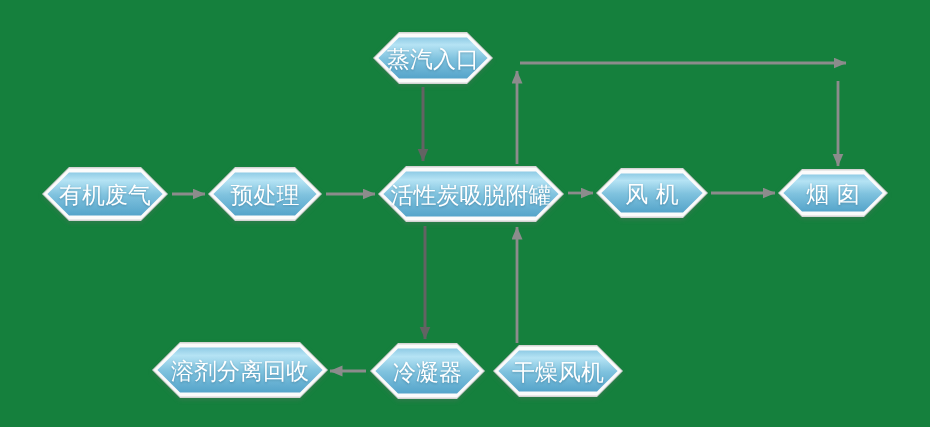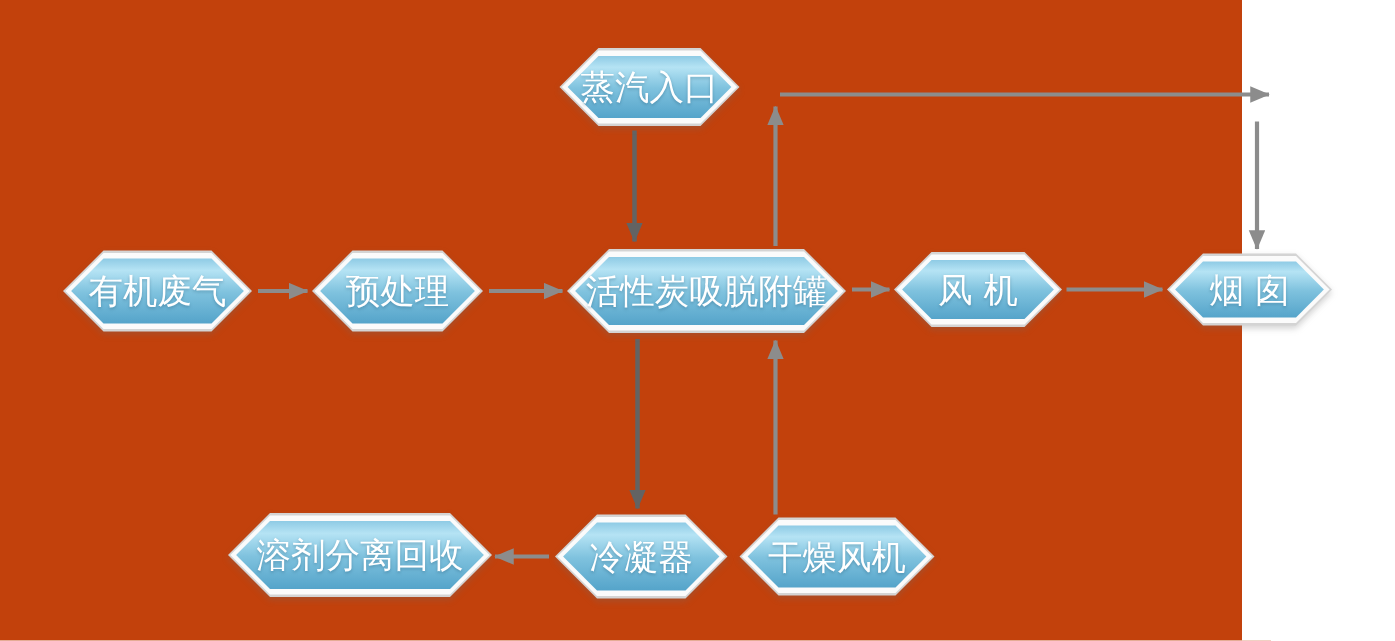--- a/index.html
+++ b/index.html
@@ -1,17 +1,17 @@
 <!DOCTYPE html>
 <html><head>
 <meta charset="utf-8">
 <style>
   html,body{margin:0;padding:0;background:#ffffff;}
   body{width:930px;height:427px;overflow:hidden;font-family:"DejaVu Sans","Liberation Sans",sans-serif;}
-  .stage{position:relative;width:828px;height:427px;background:#c2410c;}
+  .stage{position:relative;width:930px;height:427px;background:#15803d;}
   svg{display:block;}
   .node{filter:drop-shadow(0px 2px 2px rgba(110,110,110,0.30));}
   .node-label{
     fill:#ffffff;
     font-family:"DejaVu Sans","Liberation Sans",sans-serif;
     font-size:23px;
     font-weight:500;
     text-anchor:middle;
     dominant-baseline:central;
     filter:drop-shadow(0px 1px 1px rgba(30,80,110,0.35));

